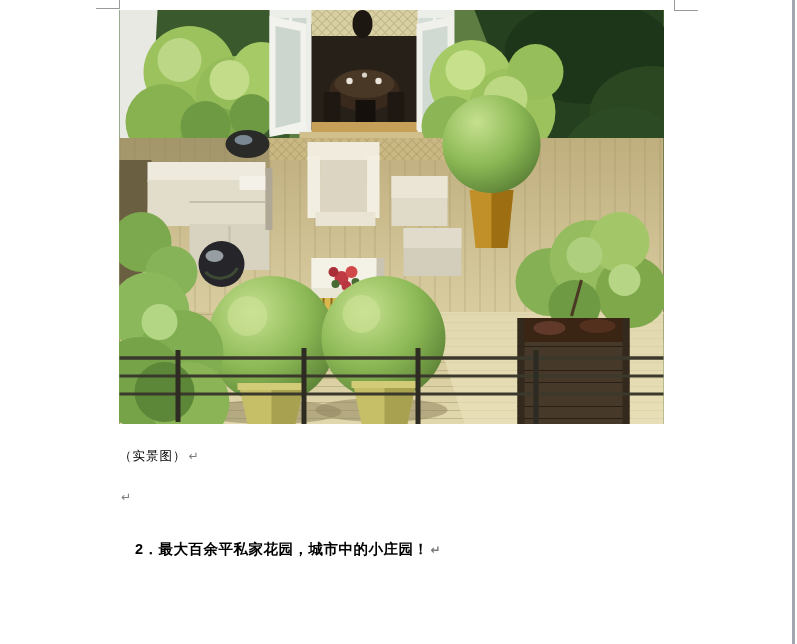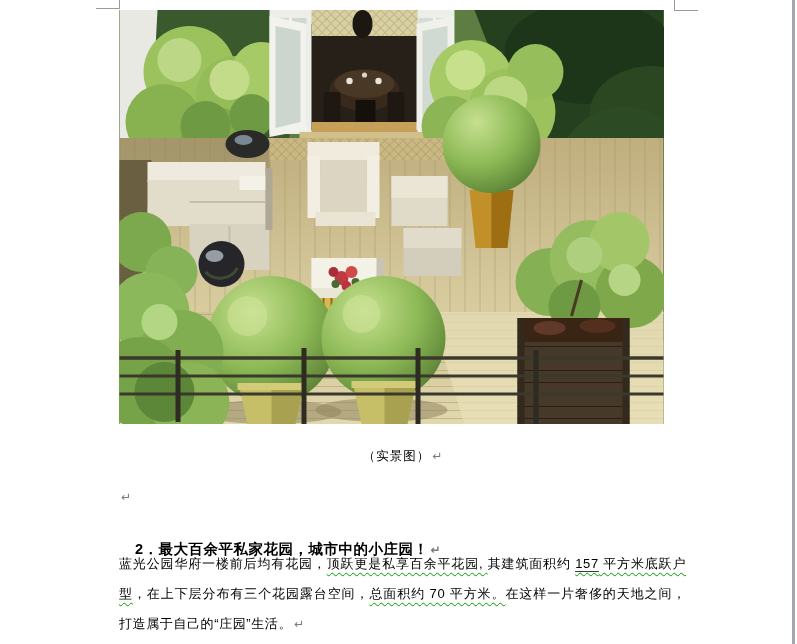--- a/index.html
+++ b/index.html
@@ -22,21 +22,21 @@
     left:674px; top:0; width:23px; height:10px;
     border-bottom:1px solid #9a9a9a; border-left:1px solid #9a9a9a;
   }
   .photo{
     position:absolute; left:119px; top:10px; width:545px; height:414px;
     margin:0; padding:0; overflow:hidden; background:#5d7d42;
   }
   .photo svg{display:block;}
   .caption-row{
     position:absolute; left:119px; top:447px; width:567px;
-    text-align:center; font-size:12.5px; line-height:18px;
+    text-align:left; font-size:12.5px; line-height:18px;
     letter-spacing:1px;
   }
   .pilcrow{ color:#7a7a7a; font-size:12px; margin-left:2px; letter-spacing:0;}
   .empty-line{
     position:absolute; left:119px; top:489px; font-size:13px; line-height:16px;
   }
   .heading{
     position:absolute; left:119px; top:521px; width:567px; margin:16px;
     font-size:14.5px; font-weight:bold; line-height:24px; letter-spacing:0.5px;
   }
@@ -295,15 +295,14 @@
       </g>
     </svg>
   </figure>
 
   <div class="caption-row"><span>（实景图）</span><span class="pilcrow">↵</span></div>
 
   <div class="empty-line"><span class="pilcrow">↵</span></div>
 
   <h2 class="heading"><span>2．最大百余平私家花园，城市中的小庄园！</span><span class="pilcrow">↵</span></h2>
 
-  <p class="body-text"><span>蓝光公园华府一楼前后均有花园，</span><span class="wavy">顶跃更是私享百余平花园, </span><span>其建筑面积约 </span><span class="wavy num-underline">157</span><span class="wavy"> 平方米底跃户型</span><span>，在上下层分布有三个花园露台空间，</span><span class="wavy">总面积约 70 平方米。</span><span>在这样一片奢侈的天地之间，打造属于自己的“庄园”生活。</span><span class="pilcrow">↵</span></p>
 
 </div>
 
 </body></html>

